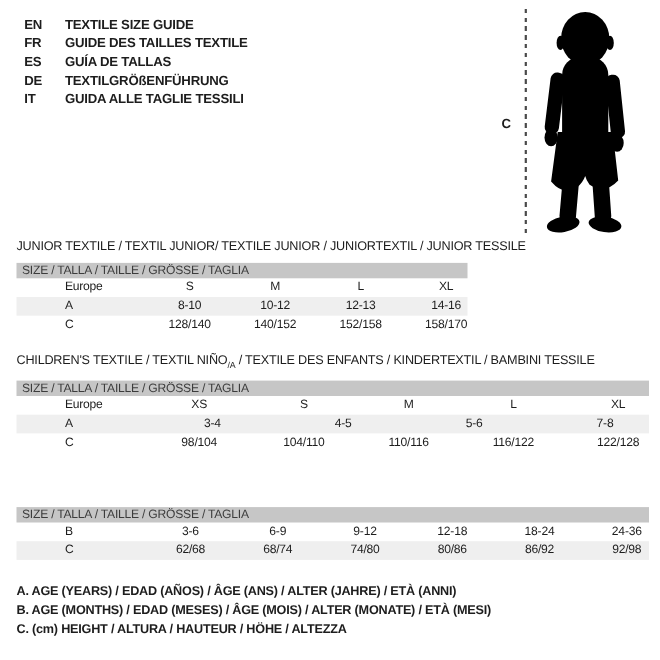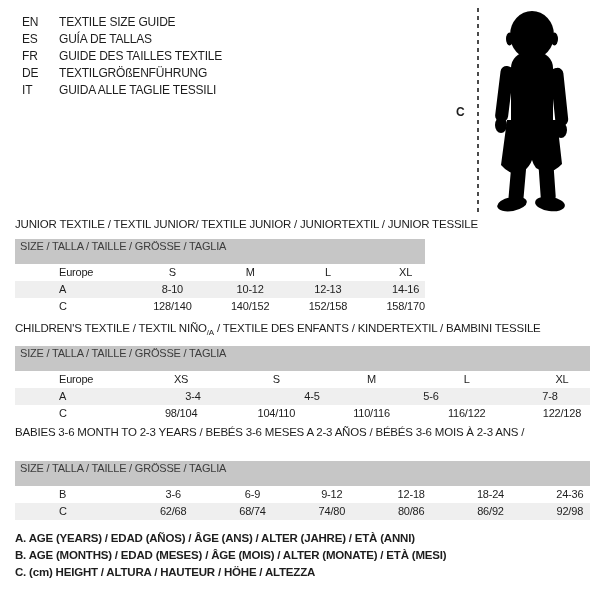--- a/index.html
+++ b/index.html
@@ -6,21 +6,21 @@
   html, body { width: 600px; height: 600px; background: #ffffff; overflow: hidden; }
   body {
     font-family: "Liberation Sans", sans-serif;
     color: #1d1d1d;
     position: relative;
     -webkit-font-smoothing: antialiased;
   }
 
   
   .lang-list { position: absolute; top: 14px; left: 22px; }
-  .lang-row { display: flex; line-height: 17px; font-size: 12px; font-weight: normal; letter-spacing: -0.2px; }
+  .lang-row { display: flex; line-height: 17px; font-size: 12px; font-weight: bold; letter-spacing: -0.2px; }
   .lang-code { width: 37px; }
 
   
   .figure { position: absolute; top: 8px; left: 450px; width: 140px; height: 208px; }
   .measure-line {
     position: absolute; left: 27px; top: 0; width: 2px; height: 204px;
     background: repeating-linear-gradient(to bottom, #4a4a4a 0 4px, transparent 4px 8px);
   }
   .measure-label { position: absolute; left: 6px; top: 97px; font-size: 12px; font-weight: bold; }
   .silhouette { position: absolute; left: 36px; top: 0; }
@@ -28,21 +28,21 @@
   
   .section-title {
     position: absolute; left: 15px;
     font-size: 11.5px; font-weight: normal; letter-spacing: -0.2px; line-height: 17px;
     white-space: nowrap;
   }
   .sub { font-size: 8px; vertical-align: sub; }
 
   .tbl { position: absolute; left: 15px; }
   .tbl-head {
-    height: 25px; background: #c6c6c6; color: #3c3c3c;
+    height: 14px; background: #c6c6c6; color: #3c3c3c;
     font-size: 11px; line-height: 15px; padding-left: 5px;
     letter-spacing: -0.2px;
   }
   .tr { display: flex; height: 17px; line-height: 17px; font-size: 11px; letter-spacing: -0.2px; }
   .tr.alt { background: #efefef; }
   .td { flex: 1; text-align: center; margin-left: 39px; }
   .td.label { flex: 0 0 60px; text-align: left; padding-left: 5px; }
 
   
   .notes { position: absolute; left: 15px; top: 530px; }
@@ -58,26 +58,26 @@
 </style>
 </head>
 <body>
 
 <div class="lang-list">
   <div class="lang-row">
     <span class="lang-code">EN</span>
     <span class="lang-title">TEXTILE SIZE GUIDE</span>
   </div>
   <div class="lang-row">
+    <span class="lang-code">FR</span>
+    <span class="lang-title">GUIDE DES TAILLES TEXTILE</span>
+  </div>
+  <div class="lang-row">
     <span class="lang-code">ES</span>
     <span class="lang-title">GUÍA DE TALLAS</span>
-  </div>
-  <div class="lang-row">
-    <span class="lang-code">FR</span>
-    <span class="lang-title">GUIDE DES TAILLES TEXTILE</span>
   </div>
   <div class="lang-row">
     <span class="lang-code">DE</span>
     <span class="lang-title">TEXTILGRÖßENFÜHRUNG</span>
   </div>
   <div class="lang-row">
     <span class="lang-code">IT</span>
     <span class="lang-title">GUIDA ALLE TAGLIE TESSILI</span>
   </div>
 </div>
@@ -152,21 +152,20 @@
     <div class="td label">C</div>
     <div class="td">98/104</div>
     <div class="td">104/110</div>
     <div class="td">110/116</div>
     <div class="td">116/122</div>
     <div class="td">122/128</div>
   </div>
 </div>
 
 <div id="sec3-title" class="section-title">
-  <div>BABIES 3-6 MONTH TO 2-3 YEARS / BEBÉS 3-6 MESES A 2-3 AÑOS / BÉBÉS 3-6 MOIS À 2-3 ANS /</div>
 </div>
 <div id="tbl3" class="tbl">
   <div class="tbl-head">SIZE / TALLA / TAILLE / GRÖSSE / TAGLIA</div>
   <div class="tr">
     <div class="td label">B</div>
     <div class="td">3-6</div>
     <div class="td">6-9</div>
     <div class="td">9-12</div>
     <div class="td">12-18</div>
     <div class="td">18-24</div>

